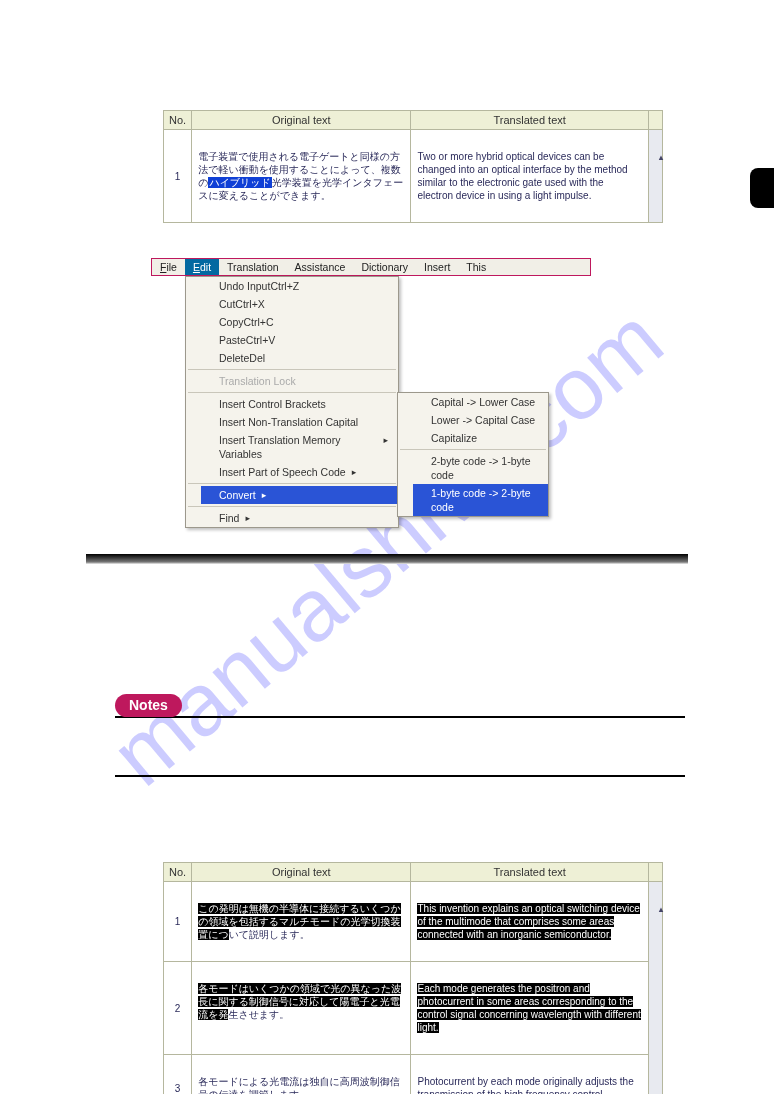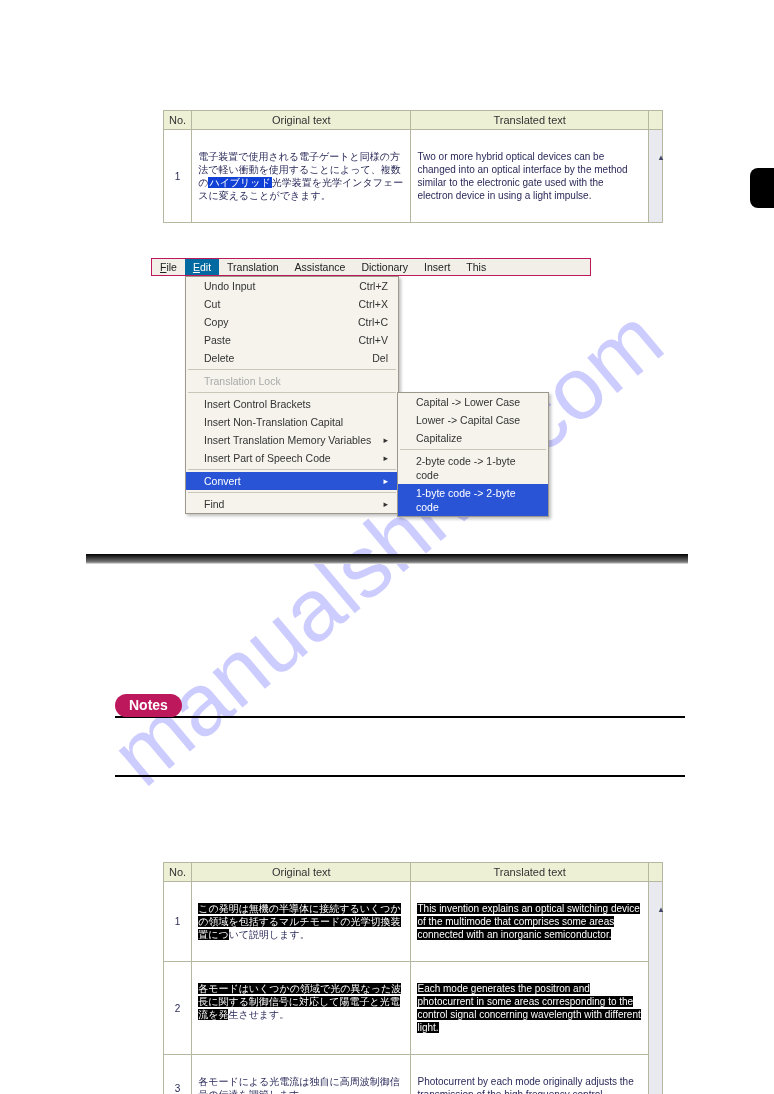--- a/index.html
+++ b/index.html
@@ -92,21 +92,21 @@
     position: absolute;
     left: 34px;
     top: 18px;
     width: 212px;
     background: #f5f3ec;
     border: 1px solid #9c988c;
     box-shadow: 2px 2px 3px rgba(0,0,0,0.25);
     font-size: 10.5px;
     color: #333;
   }
-  .dd-row { display: flex; justify-content: space-between; padding: 2px 10px 2px 18px; line-height: 14px; }
+  .dd-row { display: flex; justify-content: flex-start; padding: 2px 10px 2px 18px; line-height: 14px; margin-left: 15px; }
   .dd-row.disabled { color: #aaa; }
   .dd-sep { border-top: 1px solid #c9c6ba; margin: 2px 2px; }
   .dd-row.hilite { background: #2a54d6; color: #fff; }
   .dd-arrow::after { content: "▸"; font-size: 9px; margin-left: 6px; }
 
   .submenu {
     position: absolute;
     left: 246px;
     top: 134px;
     width: 150px;

